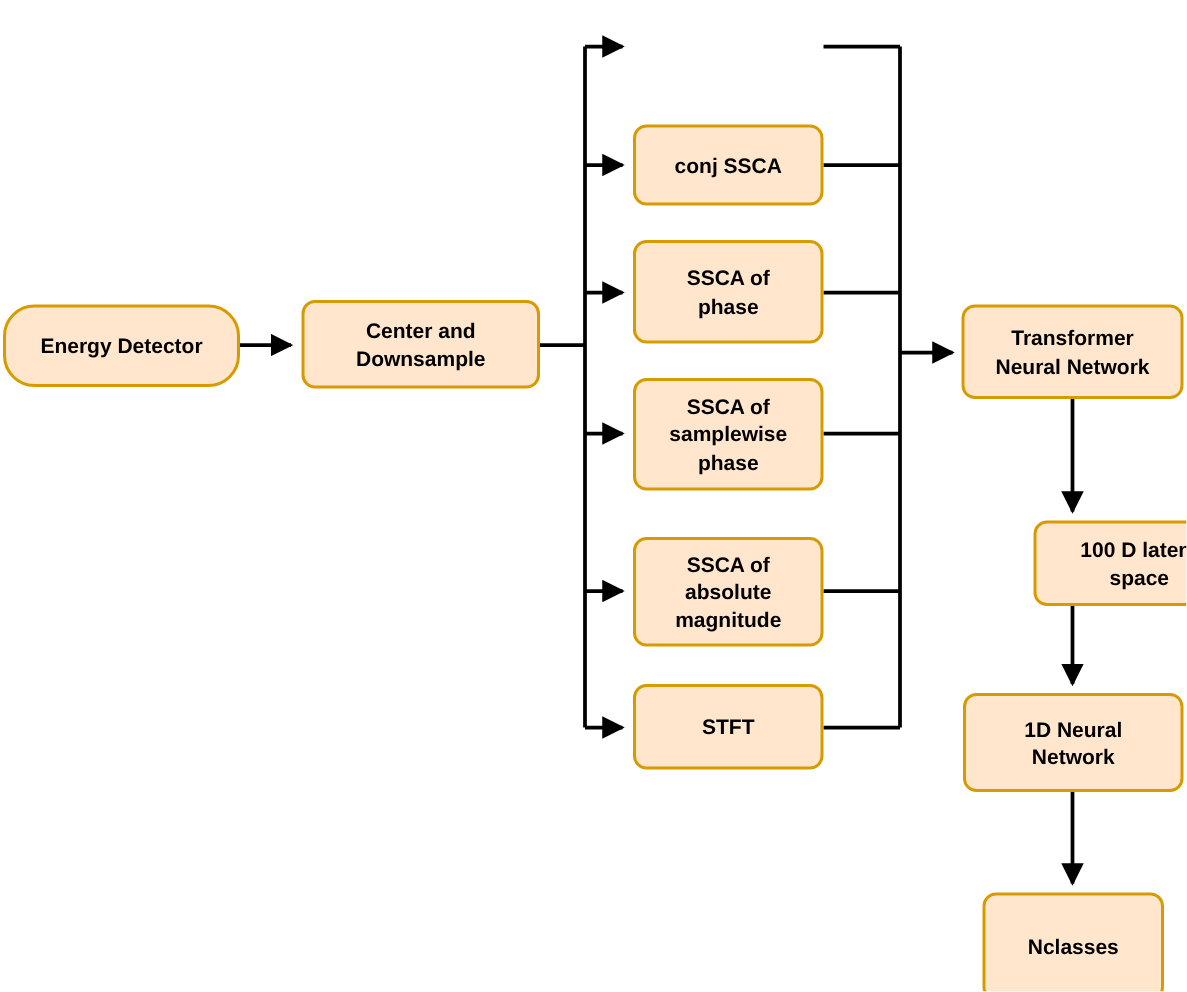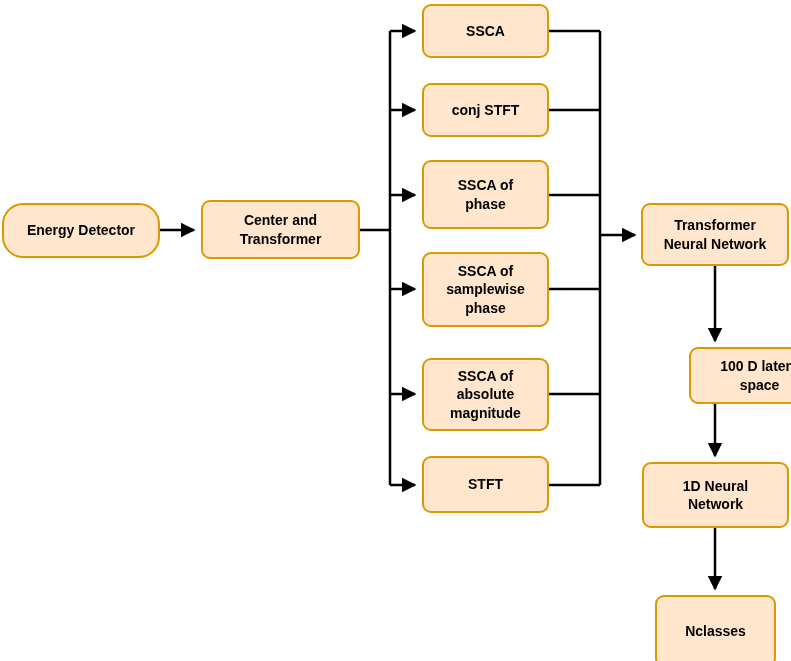--- a/index.html
+++ b/index.html
@@ -83,29 +83,26 @@
     <path class="edge" d="M715,404 L715,456" marker-end="url(#arrow)"></path>
     <path class="edge" d="M715,528 L715,589" marker-end="url(#arrow)"></path>
   </svg>
 
   <div class="node" style="left:2px; top:203px; width:158px; height:55px;border-radius:21px;">
     <span class="node-label">Energy Detector</span>
   </div>
 
   <div class="node" style="left:201px; top:200px; width:159px; height:59px;">
     <span class="node-label">Center and
-Transformer</span>
+Downsample</span>
   </div>
 
-  <div class="node" style="left:422px; top:4px; width:127px; height:54px;">
-    <span class="node-label">SSCA</span>
-  </div>
 
   <div class="node" style="left:422px; top:83px; width:127px; height:54px;">
-    <span class="node-label">conj STFT</span>
+    <span class="node-label">conj SSCA</span>
   </div>
 
   <div class="node" style="left:422px; top:160px; width:127px; height:69px;">
     <span class="node-label">SSCA of
 phase</span>
   </div>
 
   <div class="node" style="left:422px; top:252px; width:127px; height:75px;">
     <span class="node-label">SSCA of
 samplewise

